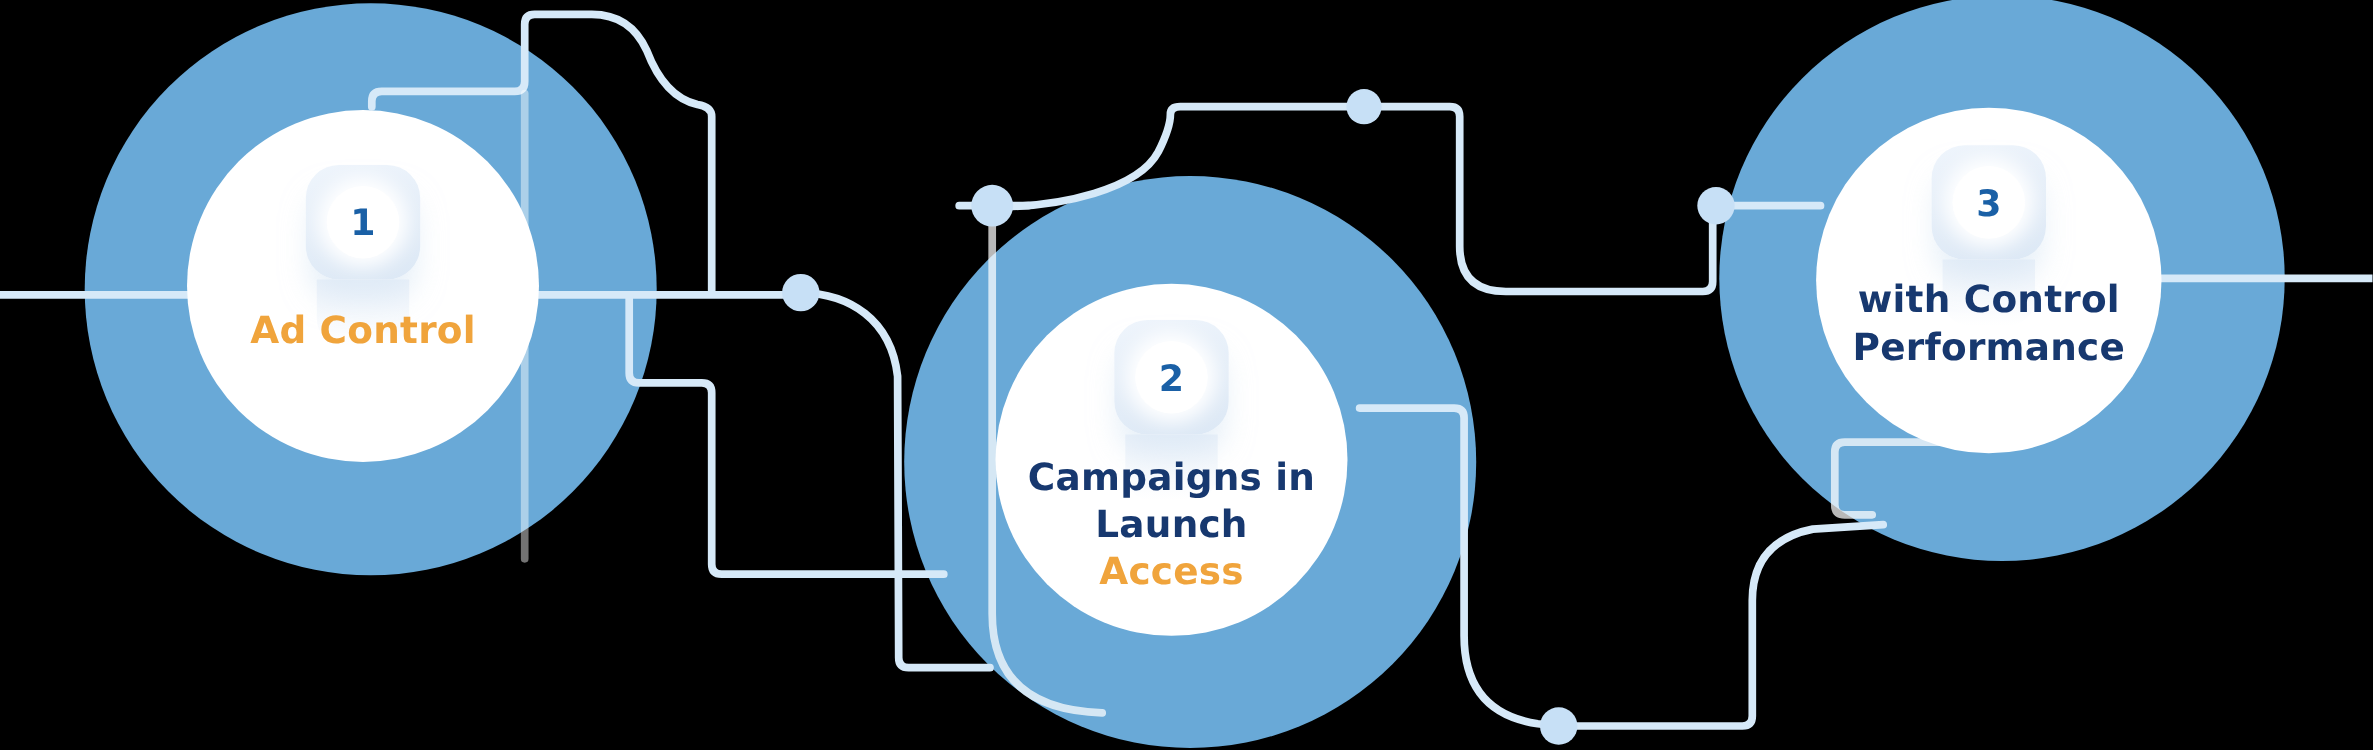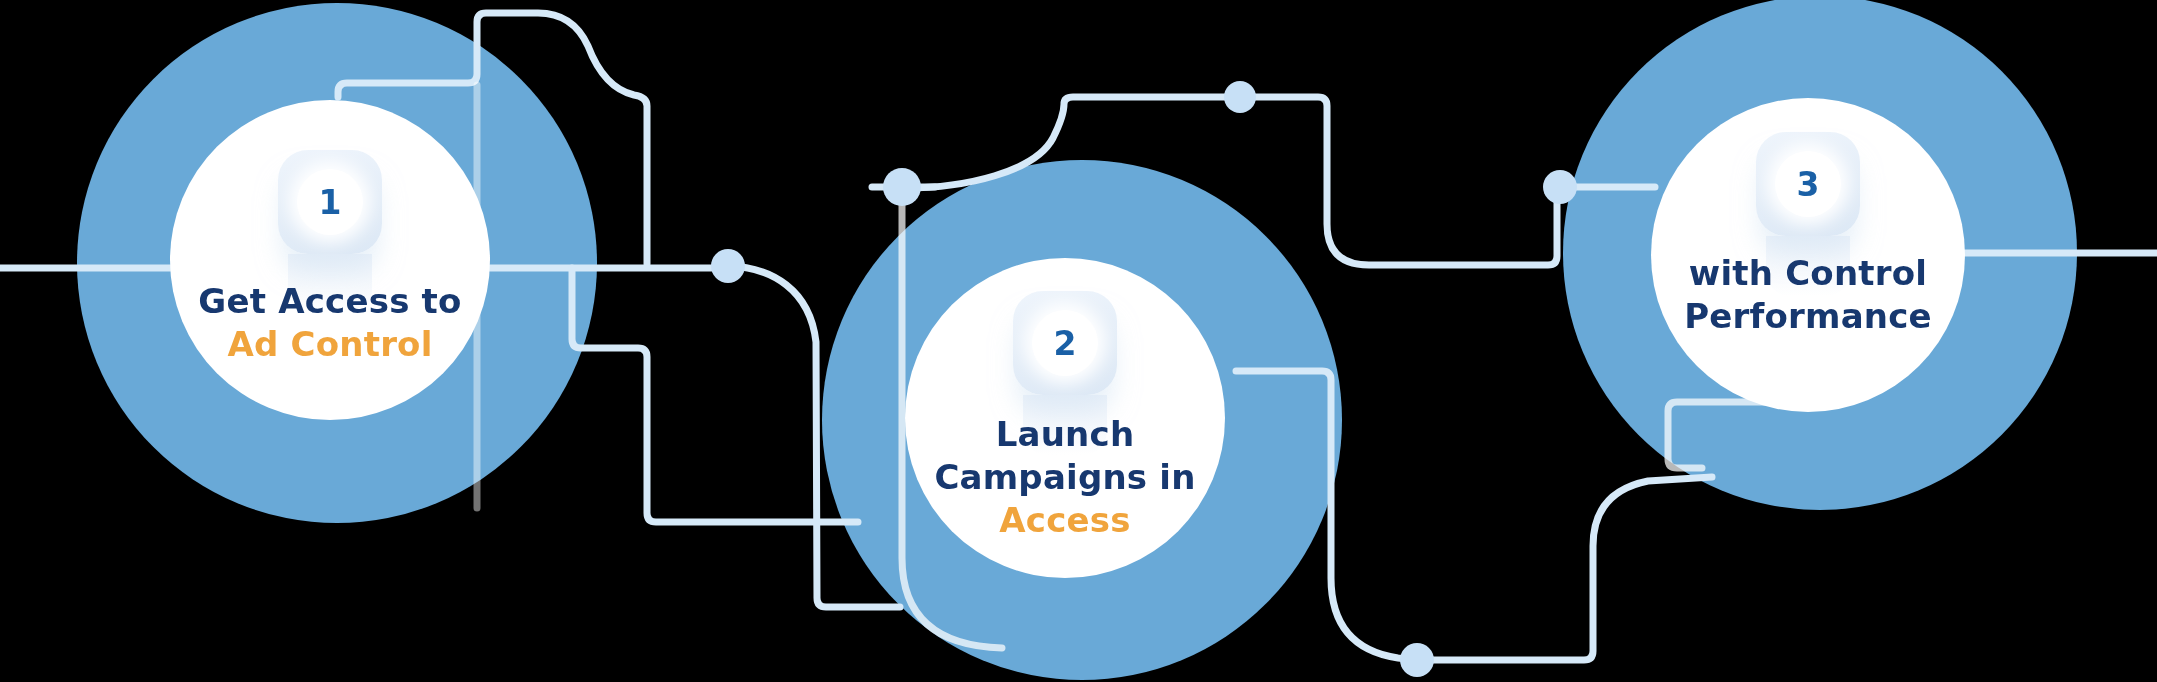--- a/index.html
+++ b/index.html
@@ -74,34 +74,33 @@
     <circle class="node" cx="1417" cy="660" r="17"></circle>
   </svg>
 
   <div class="disc disc-1">
     <div class="badge">
       <div class="badge-core">
         <span class="badge-num">1</span>
       </div>
     </div>
     <div class="step-title">
-        <span class="title-line t-navy">Get Access to</span>
         <span class="title-line t-orange">Ad Control</span>
       </div>
   </div>
 
   <div class="disc disc-2">
     <div class="badge">
       <div class="badge-core">
         <span class="badge-num">2</span>
       </div>
     </div>
     <div class="step-title">
+        <span class="title-line t-navy">Campaigns in</span>
         <span class="title-line t-navy">Launch</span>
-        <span class="title-line t-navy">Campaigns in</span>
         <span class="title-line t-orange">Access</span>
       </div>
   </div>
 
   <div class="disc disc-3">
     <div class="badge">
       <div class="badge-core">
         <span class="badge-num">3</span>
       </div>
     </div>

